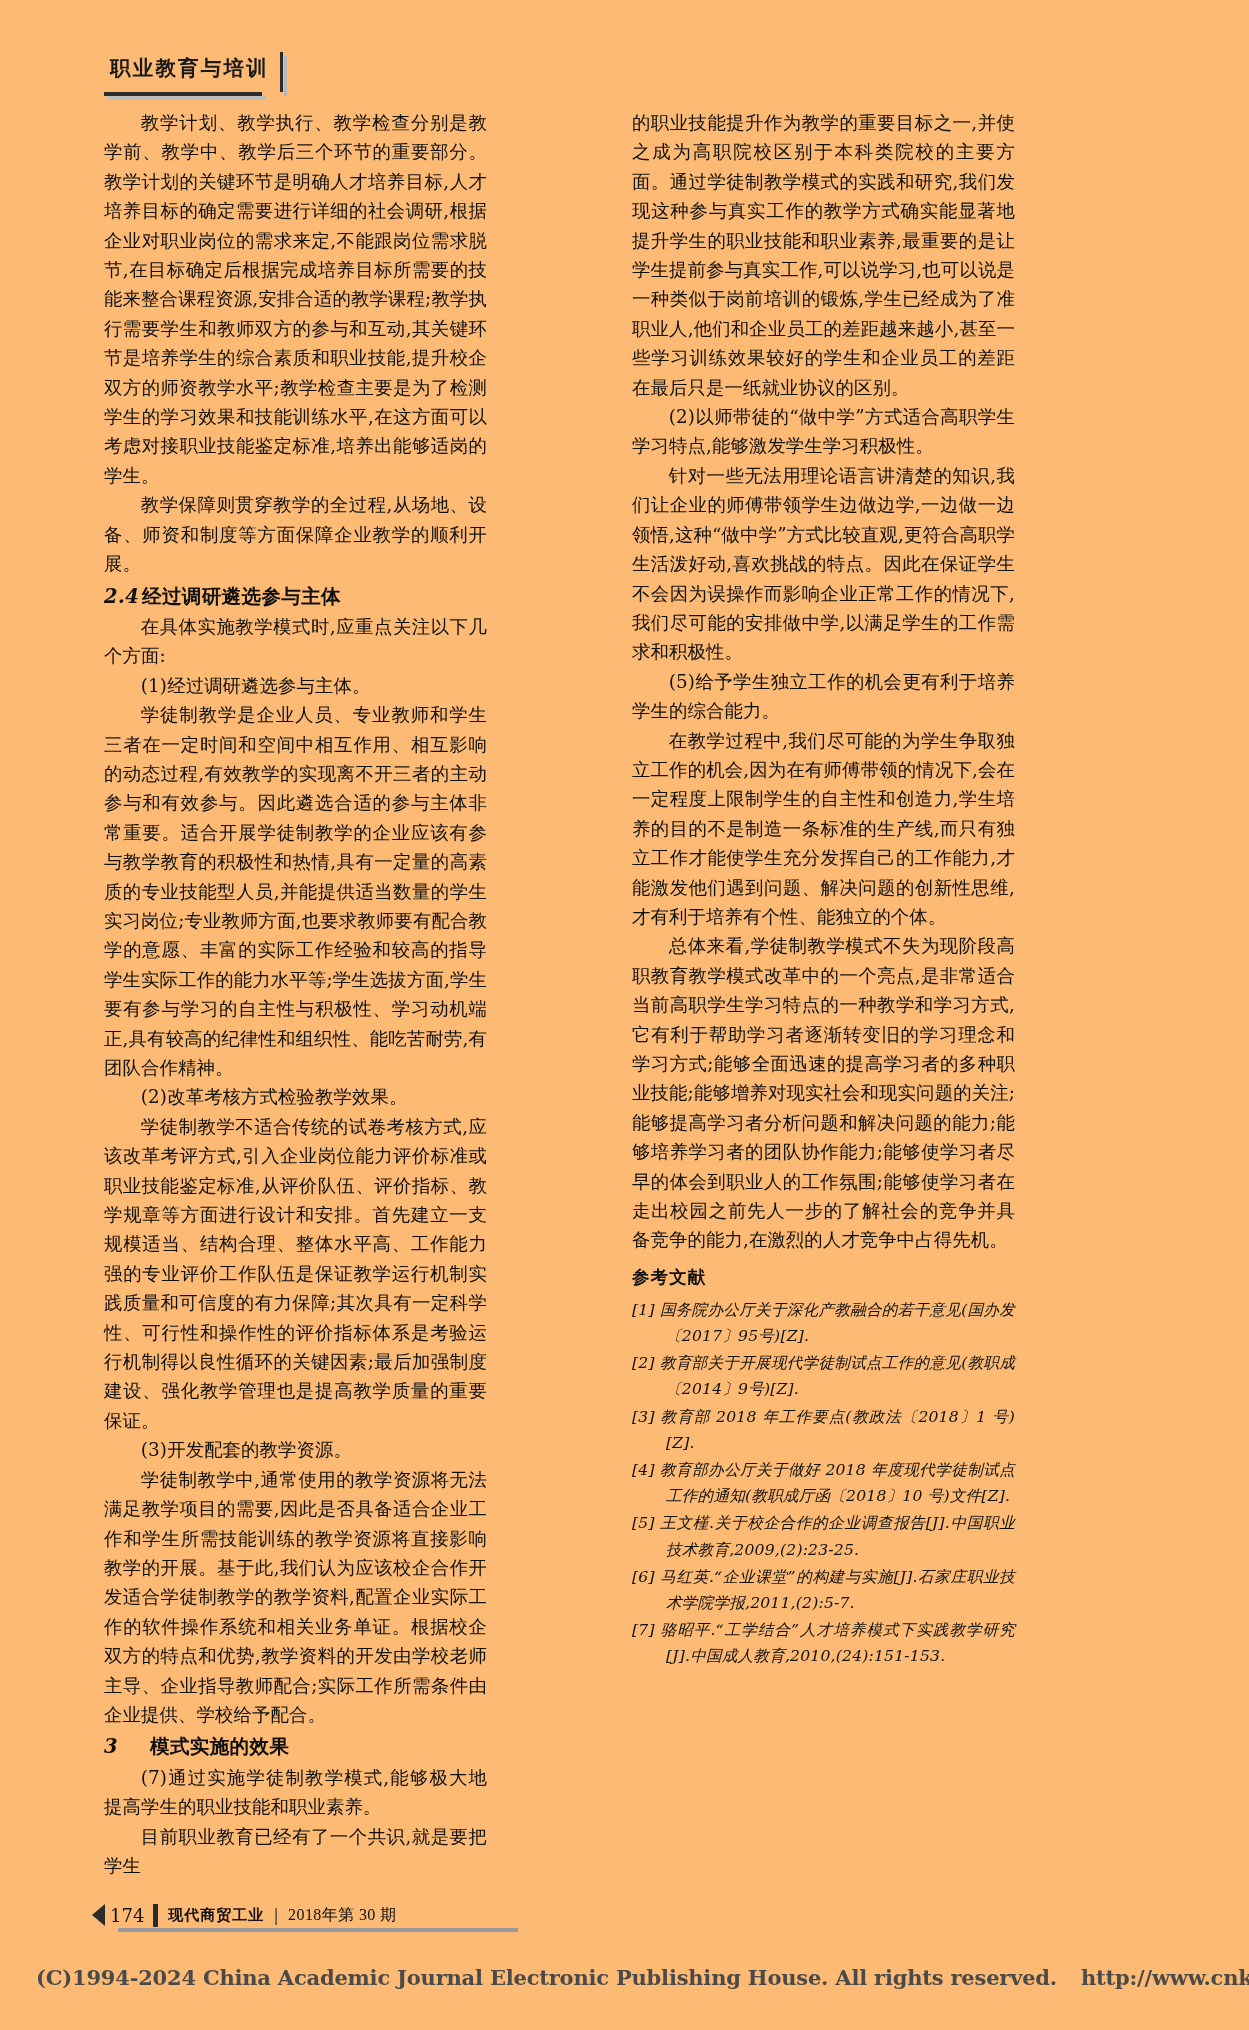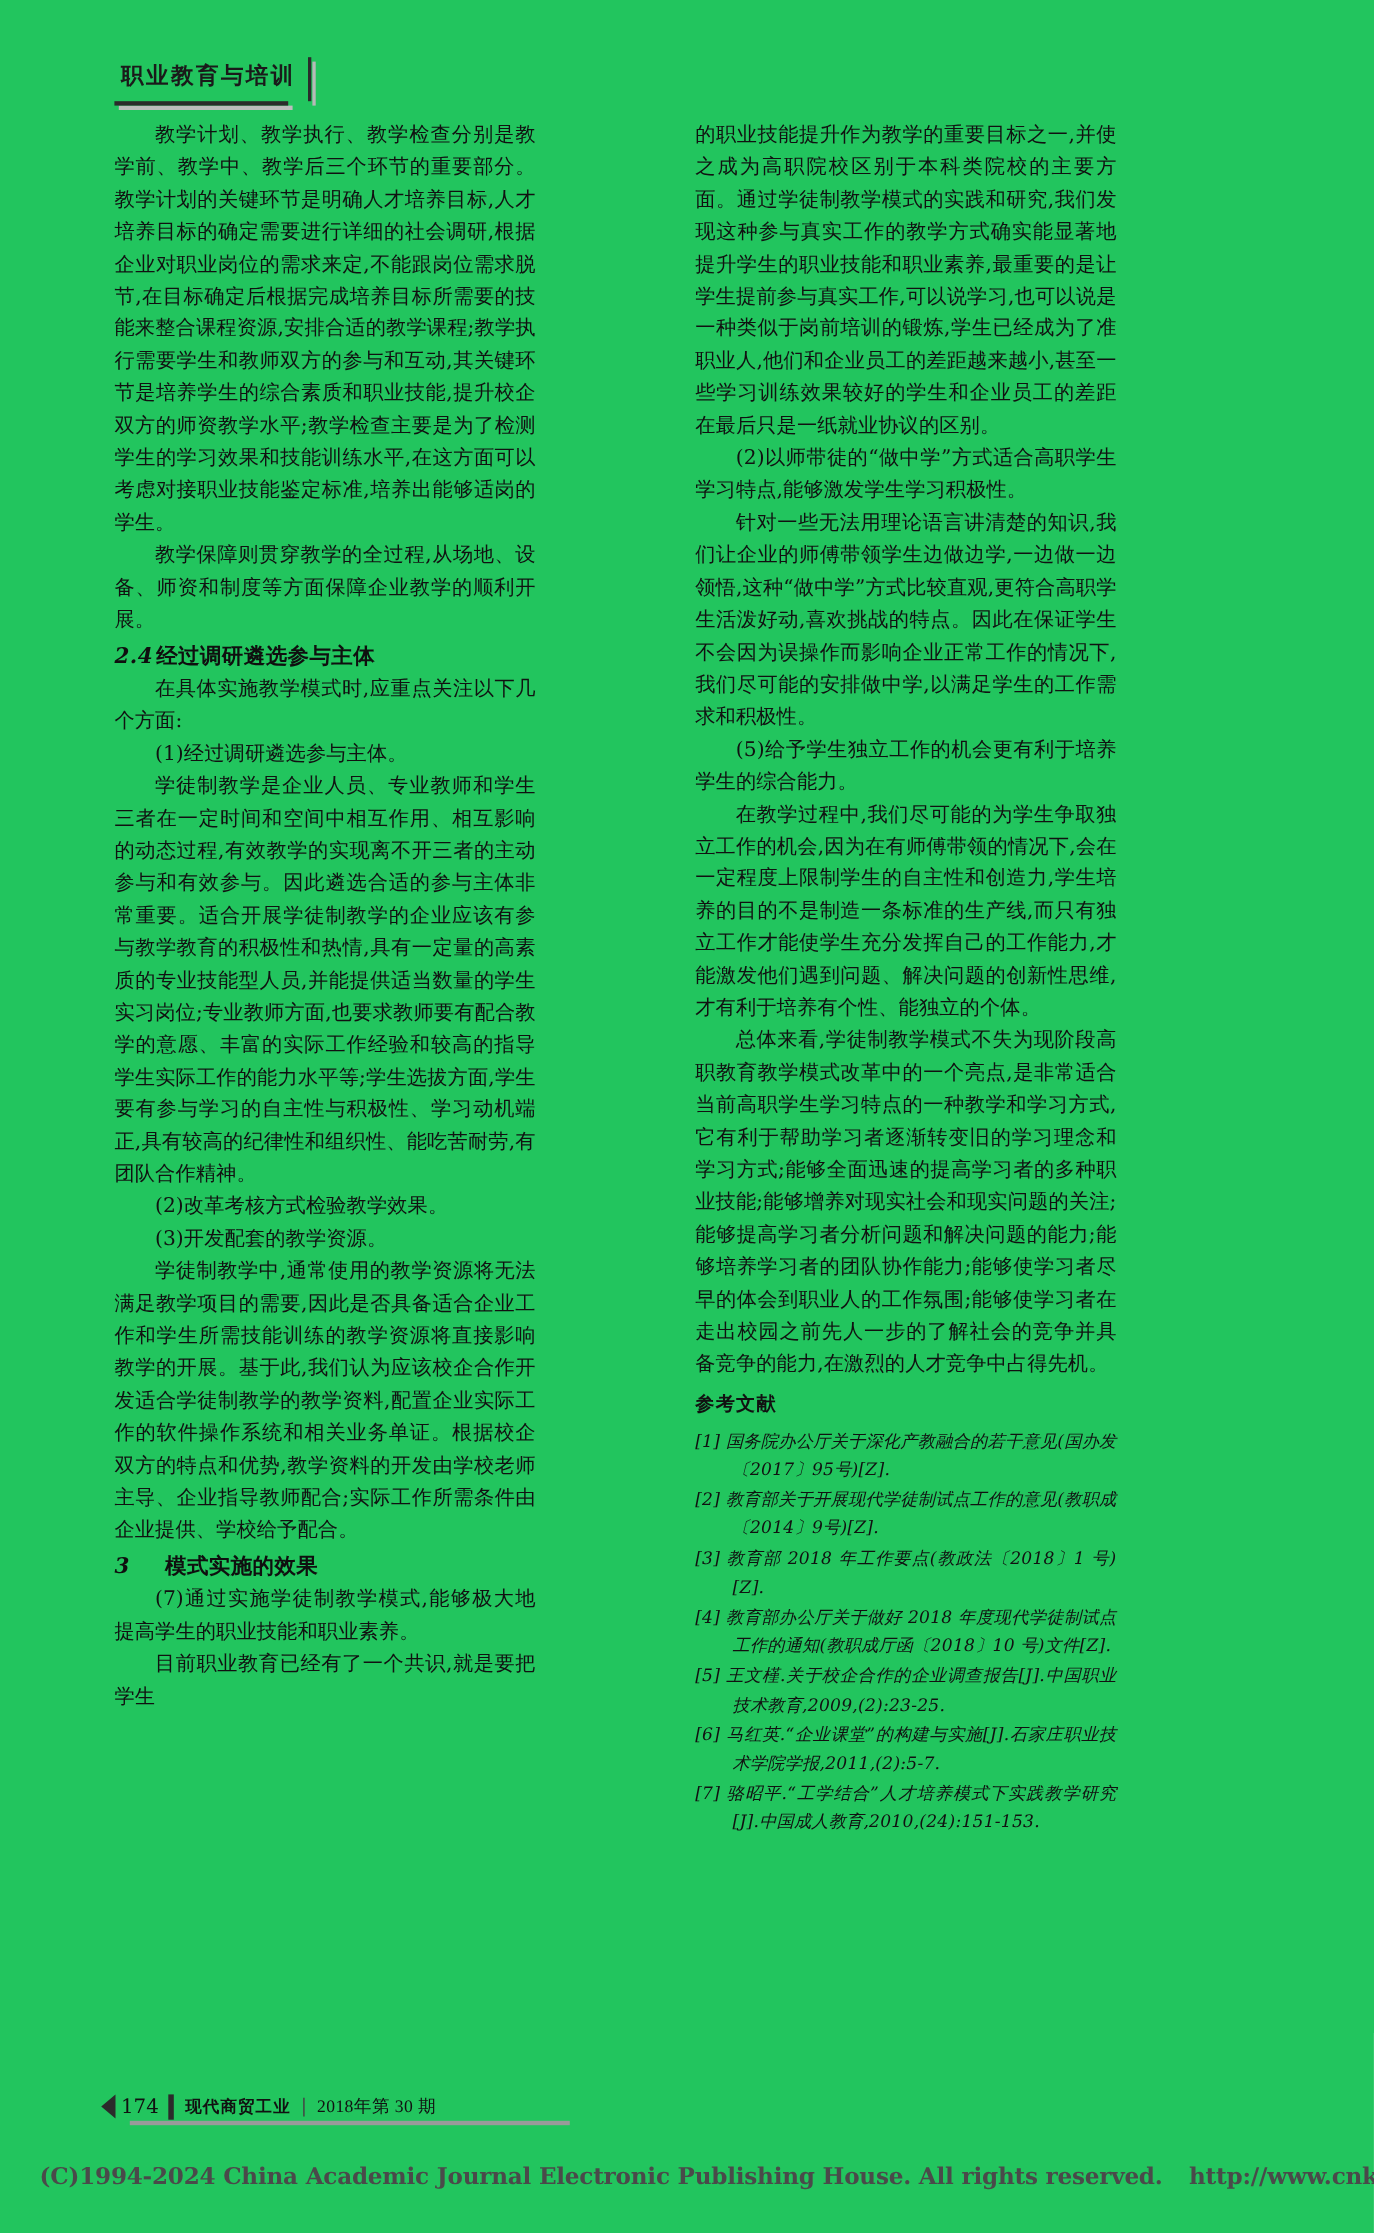--- a/index.html
+++ b/index.html
@@ -11,21 +11,21 @@
   body {
     font-family: "DejaVu Serif", "Liberation Serif", serif;
     color: #111111;
     -webkit-font-smoothing: antialiased;
   }
   .page {
     position: relative;
     width: 1249px;
     height: 2030px;
     margin: 0 auto;
-    background: #22c55e;
+    background: #fdba74;
     overflow: hidden;
   }
 
   
   .runhead {
     position: absolute;
     left: 104px;
     top: 52px;
     width: 200px;
     height: 46px;
@@ -246,20 +246,21 @@
       <p class="body">教学保障则贯穿教学的全过程,从场地、设备、师资和制度等方面保障企业教学的顺利开展。</p>
 
       <h2 class="sec">
         <span class="num">2.4</span><span>经过调研遴选参与主体</span>
       </h2>
 
       <p class="body">在具体实施教学模式时,应重点关注以下几个方面:</p>
       <p class="body">(1)经过调研遴选参与主体。</p>
       <p class="body">学徒制教学是企业人员、专业教师和学生三者在一定时间和空间中相互作用、相互影响的动态过程,有效教学的实现离不开三者的主动参与和有效参与。因此遴选合适的参与主体非常重要。适合开展学徒制教学的企业应该有参与教学教育的积极性和热情,具有一定量的高素质的专业技能型人员,并能提供适当数量的学生实习岗位;专业教师方面,也要求教师要有配合教学的意愿、丰富的实际工作经验和较高的指导学生实际工作的能力水平等;学生选拔方面,学生要有参与学习的自主性与积极性、学习动机端正,具有较高的纪律性和组织性、能吃苦耐劳,有团队合作精神。</p>
       <p class="body">(2)改革考核方式检验教学效果。</p>
+      <p class="body">学徒制教学不适合传统的试卷考核方式,应该改革考评方式,引入企业岗位能力评价标准或职业技能鉴定标准,从评价队伍、评价指标、教学规章等方面进行设计和安排。首先建立一支规模适当、结构合理、整体水平高、工作能力强的专业评价工作队伍是保证教学运行机制实践质量和可信度的有力保障;其次具有一定科学性、可行性和操作性的评价指标体系是考验运行机制得以良性循环的关键因素;最后加强制度建设、强化教学管理也是提高教学质量的重要保证。</p>
       <p class="body">(3)开发配套的教学资源。</p>
       <p class="body">学徒制教学中,通常使用的教学资源将无法满足教学项目的需要,因此是否具备适合企业工作和学生所需技能训练的教学资源将直接影响教学的开展。基于此,我们认为应该校企合作开发适合学徒制教学的教学资料,配置企业实际工作的软件操作系统和相关业务单证。根据校企双方的特点和优势,教学资料的开发由学校老师主导、企业指导教师配合;实际工作所需条件由企业提供、学校给予配合。</p>
 
       <h2 class="sec">
         <span class="num wide">3</span><span>模式实施的效果</span>
       </h2>
 
       <p class="body">(7)通过实施学徒制教学模式,能够极大地提高学生的职业技能和职业素养。</p>
       <p class="body">目前职业教育已经有了一个共识,就是要把学生</p>
     </div>

